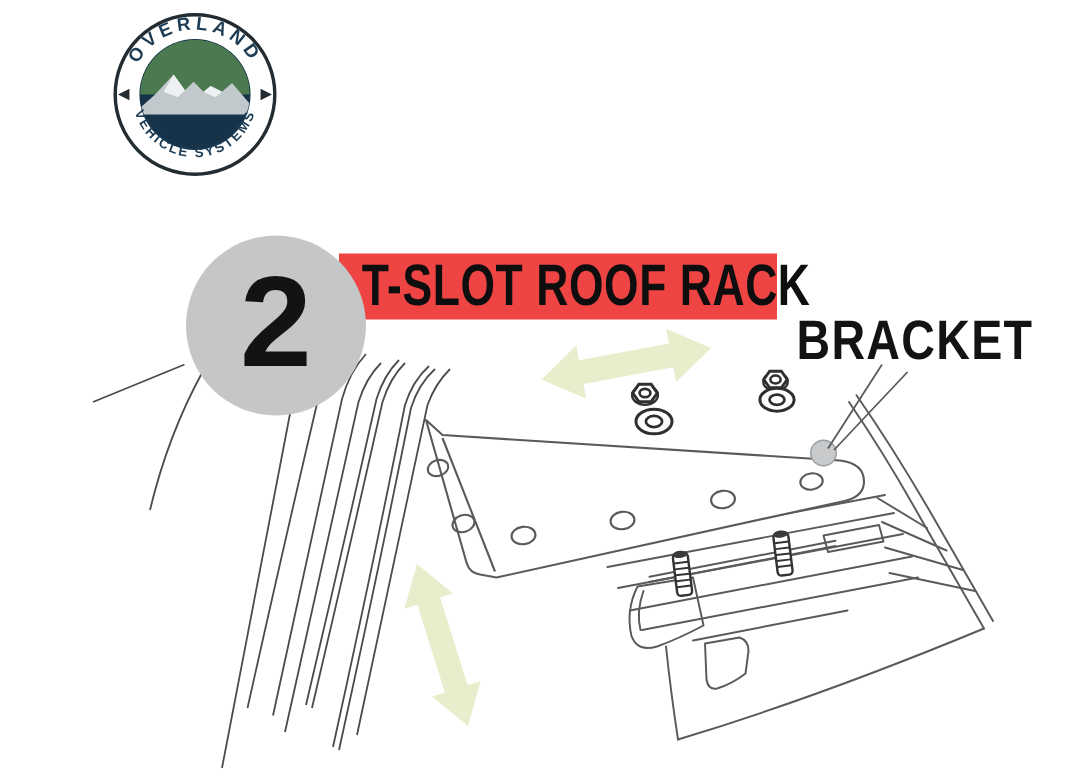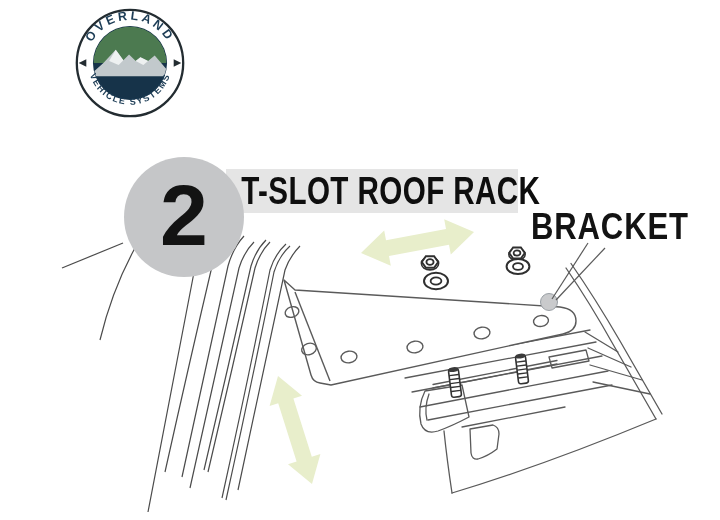--- a/index.html
+++ b/index.html
@@ -1,21 +1,21 @@
 <!DOCTYPE html>
 <html><head>
 <meta charset="utf-8">
 <style>
   html,body{margin:0;padding:0;background:#fff;}
   .stage{position:relative;width:720px;height:520px;background:#fff;overflow:hidden;
          font-family:"Liberation Sans",sans-serif;}
   svg{display:block;}
   .drawing{position:absolute;left:0;top:0;z-index:1;}
   .banner{position:absolute;left:226px;top:169px;width:292px;height:44px;
-          background:#e5e5e5;z-index:2;display:flex;align-items:center;}
+          background:#ef4444;z-index:2;display:flex;align-items:center;}
   .banner span{display:inline-block;padding-left:20px;font-size:39px;font-weight:700;
           color:#0e0e0e;letter-spacing:.5px;white-space:nowrap;
           transform:scaleX(.76);transform-origin:left center;}
   .bracket-label{position:absolute;left:531px;top:206px;z-index:2;font-size:37px;
           font-weight:600;color:#131313;letter-spacing:1px;white-space:nowrap;
           transform:scaleX(.84);transform-origin:left center;}
   .step-circle{position:absolute;left:124px;top:157px;width:120px;height:120px;
           border-radius:50%;background:#c5c6c8;z-index:3;
           display:flex;align-items:center;justify-content:center;}
   .step-circle span{font-size:86px;font-weight:700;color:#131313;line-height:1;

